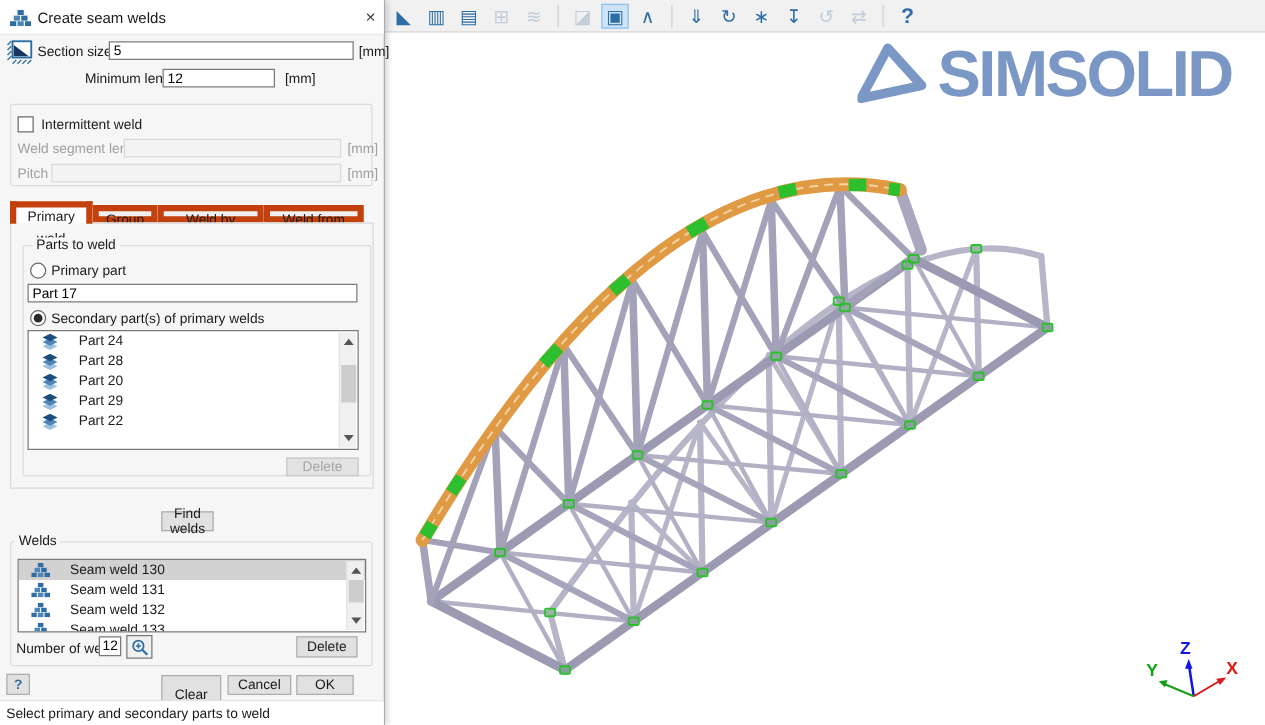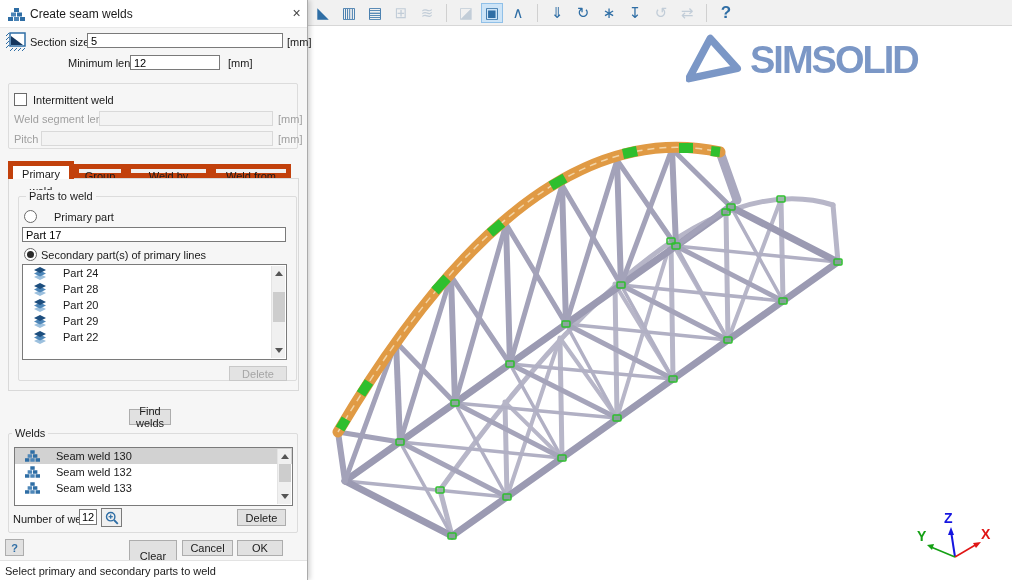--- a/index.html
+++ b/index.html
@@ -14,21 +14,21 @@
   
   .toolbar{position:absolute;left:0;top:0;width:1012px;height:26px;background:#f1f1f1;border-bottom:1px solid #d7d7d7;display:flex;align-items:center;padding-left:312px;gap:4px;z-index:1;}
   .tb-icon{width:22px;height:20px;display:flex;align-items:center;justify-content:center;font-size:15px;color:var(--accent-blue);border:1px solid transparent;}
   .tb-icon.disabled{color:#c2cdd8;}
   .tb-icon.selected{background:#cde4f7;border:1px solid #90c0e8;}
   .tb-sep{width:1px;height:18px;background:#d0d0d0;margin:0 4px;}
 
   
   .viewport{position:absolute;left:308px;top:26px;width:704px;height:554px;background:#fff;}
   .logo{position:absolute;left:378px;top:8px;display:flex;align-items:center;gap:8px;}
-  .logo-text{font-size:38px;font-weight:bold;letter-spacing:-2px;color:var(--logo-blue);line-height:48px;}
+  .logo-text{font-size:52px;font-weight:bold;letter-spacing:-2px;color:var(--logo-blue);line-height:48px;}
   .bridge{position:absolute;left:0;top:0;}
   .triad{position:absolute;left:607px;top:479px;}
 
   .m{stroke:#a3a2b9;stroke-width:6;stroke-linecap:round;fill:none;}
   .md{stroke:#a3a2b9;stroke-width:5;stroke-linecap:round;fill:none;}
   .ml{stroke:#b7b6c8;stroke-width:5;stroke-linecap:round;fill:none;}
   .mld{stroke:#b7b6c8;stroke-width:4;stroke-linecap:round;fill:none;}
   .chord{stroke:#9b9ab2;stroke-width:7;stroke-linecap:round;fill:none;}
   .beam{stroke:#a5a4ba;stroke-width:5;stroke-linecap:round;fill:none;}
   .brace{stroke:#b1b0c4;stroke-width:3.5;stroke-linecap:round;fill:none;}
@@ -270,24 +270,24 @@
 
   <div class="tab active" style="left:8px;width:66px">Primary weld</div>
   <div class="tab" style="left:74px;width:52px">Group weld</div>
   <div class="tab" style="left:126px;width:85px">Weld by lines/edges</div>
   <div class="tab" style="left:211px;width:80px">Weld from solid</div>
   <div class="panel"></div>
 
   <div class="gbox" style="left:18px;top:196px;width:279px;height:185px;z-index:3"></div>
   <span class="glabel" style="left:26px;top:190px;z-index:4">Parts to weld</span>
   <span class="radio" style="left:24px;top:210px;z-index:4"></span>
-  <span class="lbl" style="left:54px;top:211px;z-index:4">Primary part</span>
+  <span class="lbl" style="left:41px;top:211px;z-index:4">Primary part</span>
   <input class="inp" style="left: 22px; top: 227px; width: 264px; z-index: 4;" value="Part 17">
   <span class="radio checked" style="left:24px;top:248px;z-index:4"></span>
-  <span class="lbl" style="left:41px;top:249px;z-index:4">Secondary part(s) of primary lines</span>
+  <span class="lbl" style="left:41px;top:249px;z-index:4">Secondary part(s) of primary welds</span>
 
   <div class="listbox" style="left:22px;top:264px;width:265px;height:96px;z-index:4">
     <div class="row">
       <svg class="ico" width="14" height="13" viewBox="0 0 14 13">
           <path d="M7,7 L13,10 7,13 1,10 Z" fill="#9cc0de"></path>
           <path d="M7,3.5 L13,6.5 7,9.5 1,6.5 Z" fill="#4d86b8"></path>
           <path d="M7,0 L13,3 7,6 1,3 Z" fill="#1d4e7e"></path>
         </svg>
       <span>Part 24</span>
     </div>
@@ -350,20 +350,31 @@
     </div>
     <div class="row">
       <svg class="ico" width="15" height="12" viewBox="0 0 17 13">
           <rect x="0" y="9" width="5" height="4" fill="#2f6ea5"></rect>
           <rect x="6" y="9" width="5" height="4" fill="#4d86b8"></rect>
           <rect x="12" y="9" width="5" height="4" fill="#2f6ea5"></rect>
           <rect x="3" y="4.5" width="5" height="4" fill="#4d86b8"></rect>
           <rect x="9" y="4.5" width="5" height="4" fill="#2f6ea5"></rect>
           <rect x="6" y="0" width="5" height="4" fill="#2f6ea5"></rect>
         </svg>
+      <span>Seam weld 131</span>
+    </div>
+    <div class="row">
+      <svg class="ico" width="15" height="12" viewBox="0 0 17 13">
+          <rect x="0" y="9" width="5" height="4" fill="#2f6ea5"></rect>
+          <rect x="6" y="9" width="5" height="4" fill="#4d86b8"></rect>
+          <rect x="12" y="9" width="5" height="4" fill="#2f6ea5"></rect>
+          <rect x="3" y="4.5" width="5" height="4" fill="#4d86b8"></rect>
+          <rect x="9" y="4.5" width="5" height="4" fill="#2f6ea5"></rect>
+          <rect x="6" y="0" width="5" height="4" fill="#2f6ea5"></rect>
+        </svg>
       <span>Seam weld 132</span>
     </div>
     <div class="row">
       <svg class="ico" width="15" height="12" viewBox="0 0 17 13">
           <rect x="0" y="9" width="5" height="4" fill="#2f6ea5"></rect>
           <rect x="6" y="9" width="5" height="4" fill="#4d86b8"></rect>
           <rect x="12" y="9" width="5" height="4" fill="#2f6ea5"></rect>
           <rect x="3" y="4.5" width="5" height="4" fill="#4d86b8"></rect>
           <rect x="9" y="4.5" width="5" height="4" fill="#2f6ea5"></rect>
           <rect x="6" y="0" width="5" height="4" fill="#2f6ea5"></rect>

